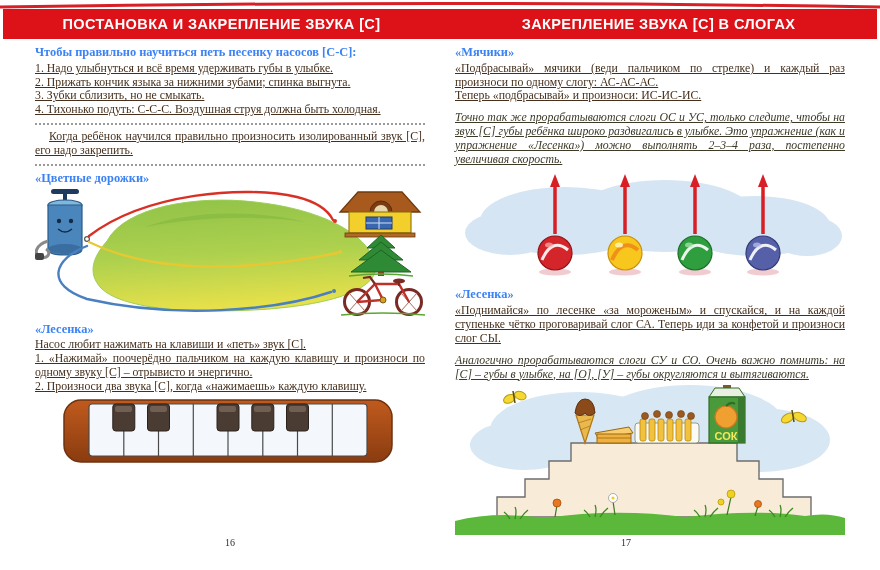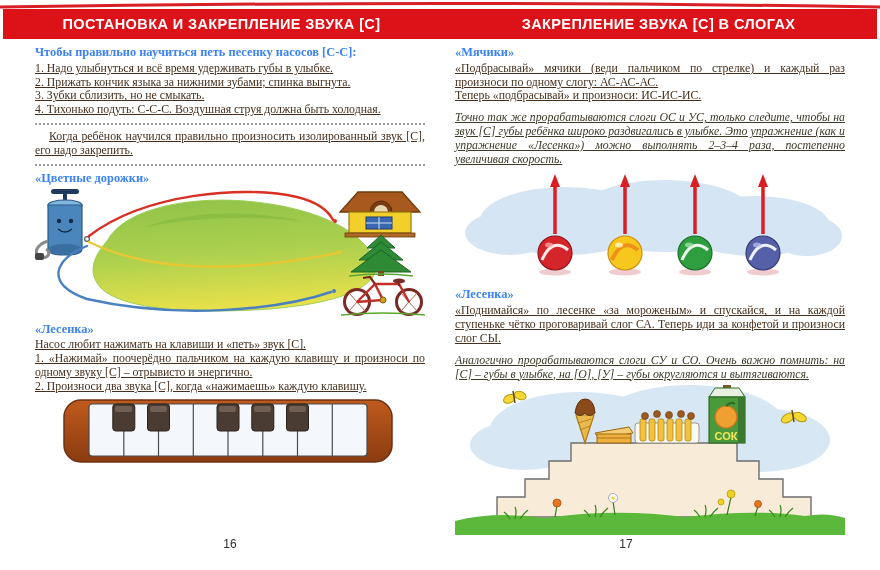--- a/index.html
+++ b/index.html
@@ -32,21 +32,21 @@
   .page p.line { text-align:left; }
   .indent { text-indent:14px; }
   .dotted { border:none; border-top:2px dotted #9a9a9a; margin:6px 0 5px 0; height:0; }
   .note {
     font-style:italic; color:#3d3a28; text-align:justify; margin-top:8px !important;
   }
   .sect { margin-top:6px; }
   .illus { display:block; }
   .pgnum {
     position:absolute; top:537px; width:390px; text-align:center;
-    font-family:Liberation Sans, sans-serif; font-size:12px; color:#2e2e2e;
+    font-family:Liberation Serif, serif; font-size:10px; color:#2e2e2e;
   }
   .pgnum.left { left:35px; }
   .pgnum.right { left:431px; }
 </style>
 </head>
 <body>
 
 <div class="spread">
 
   <svg class="top-edge" width="880" height="10">

